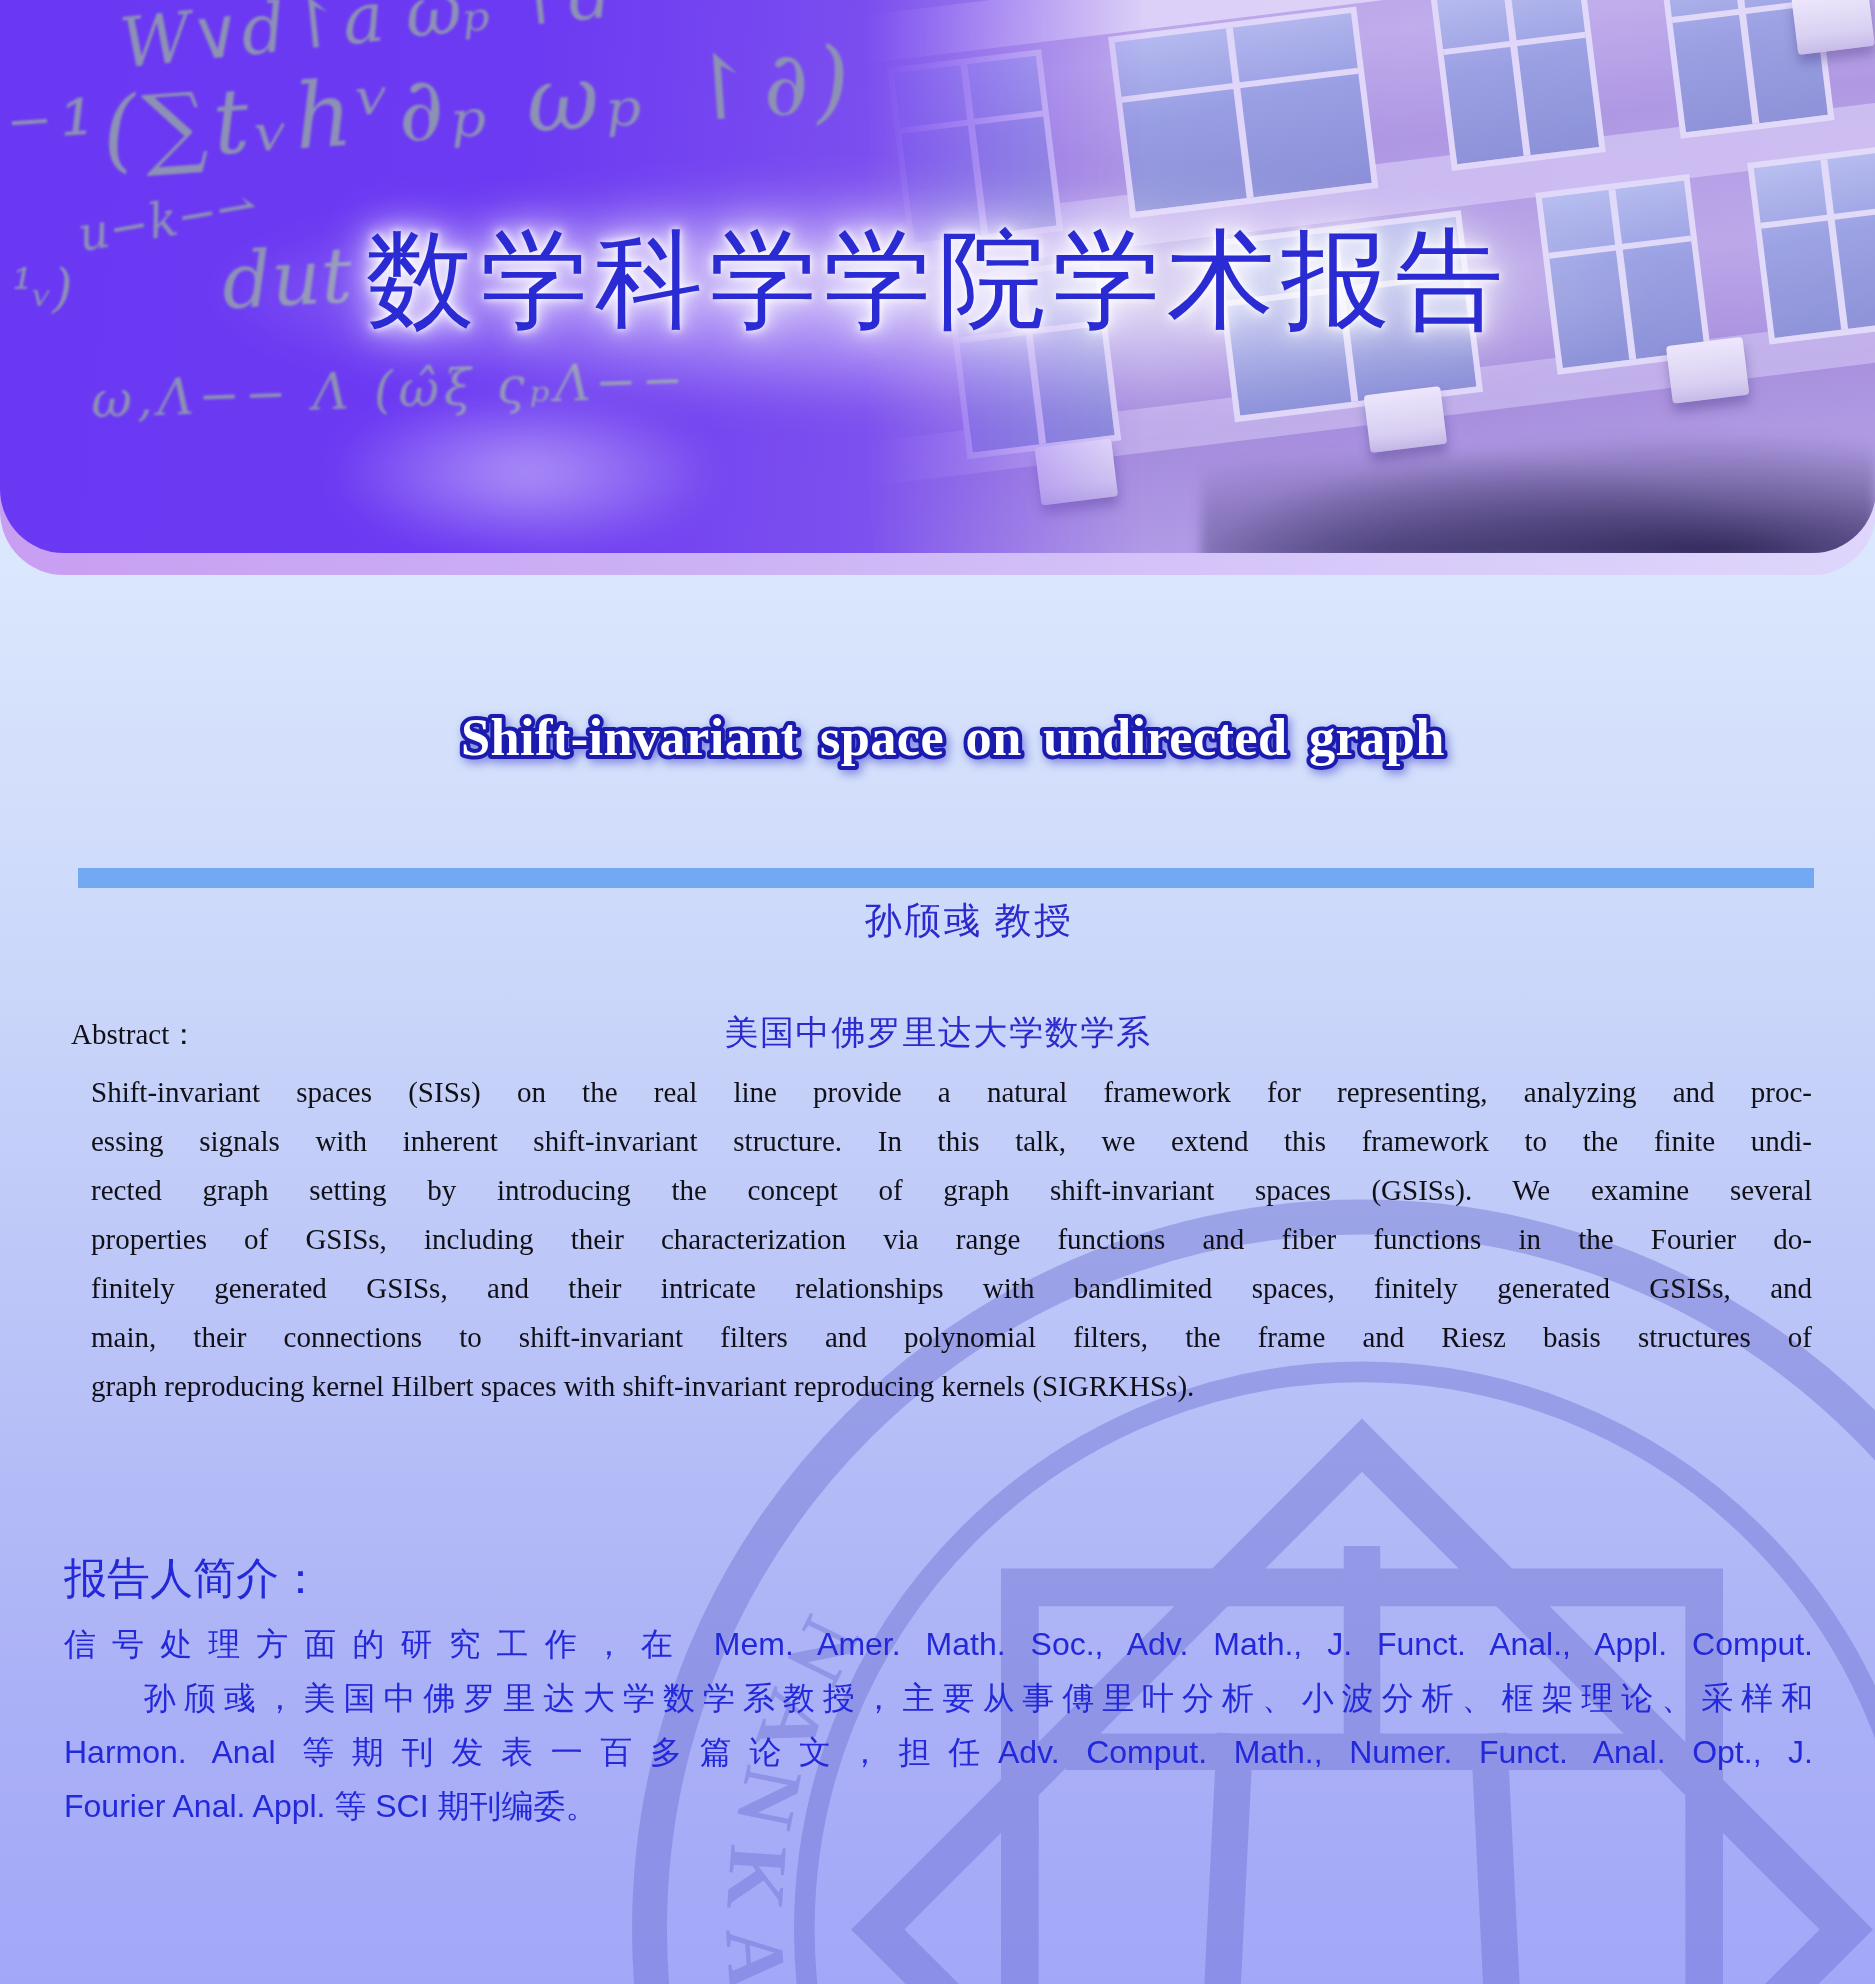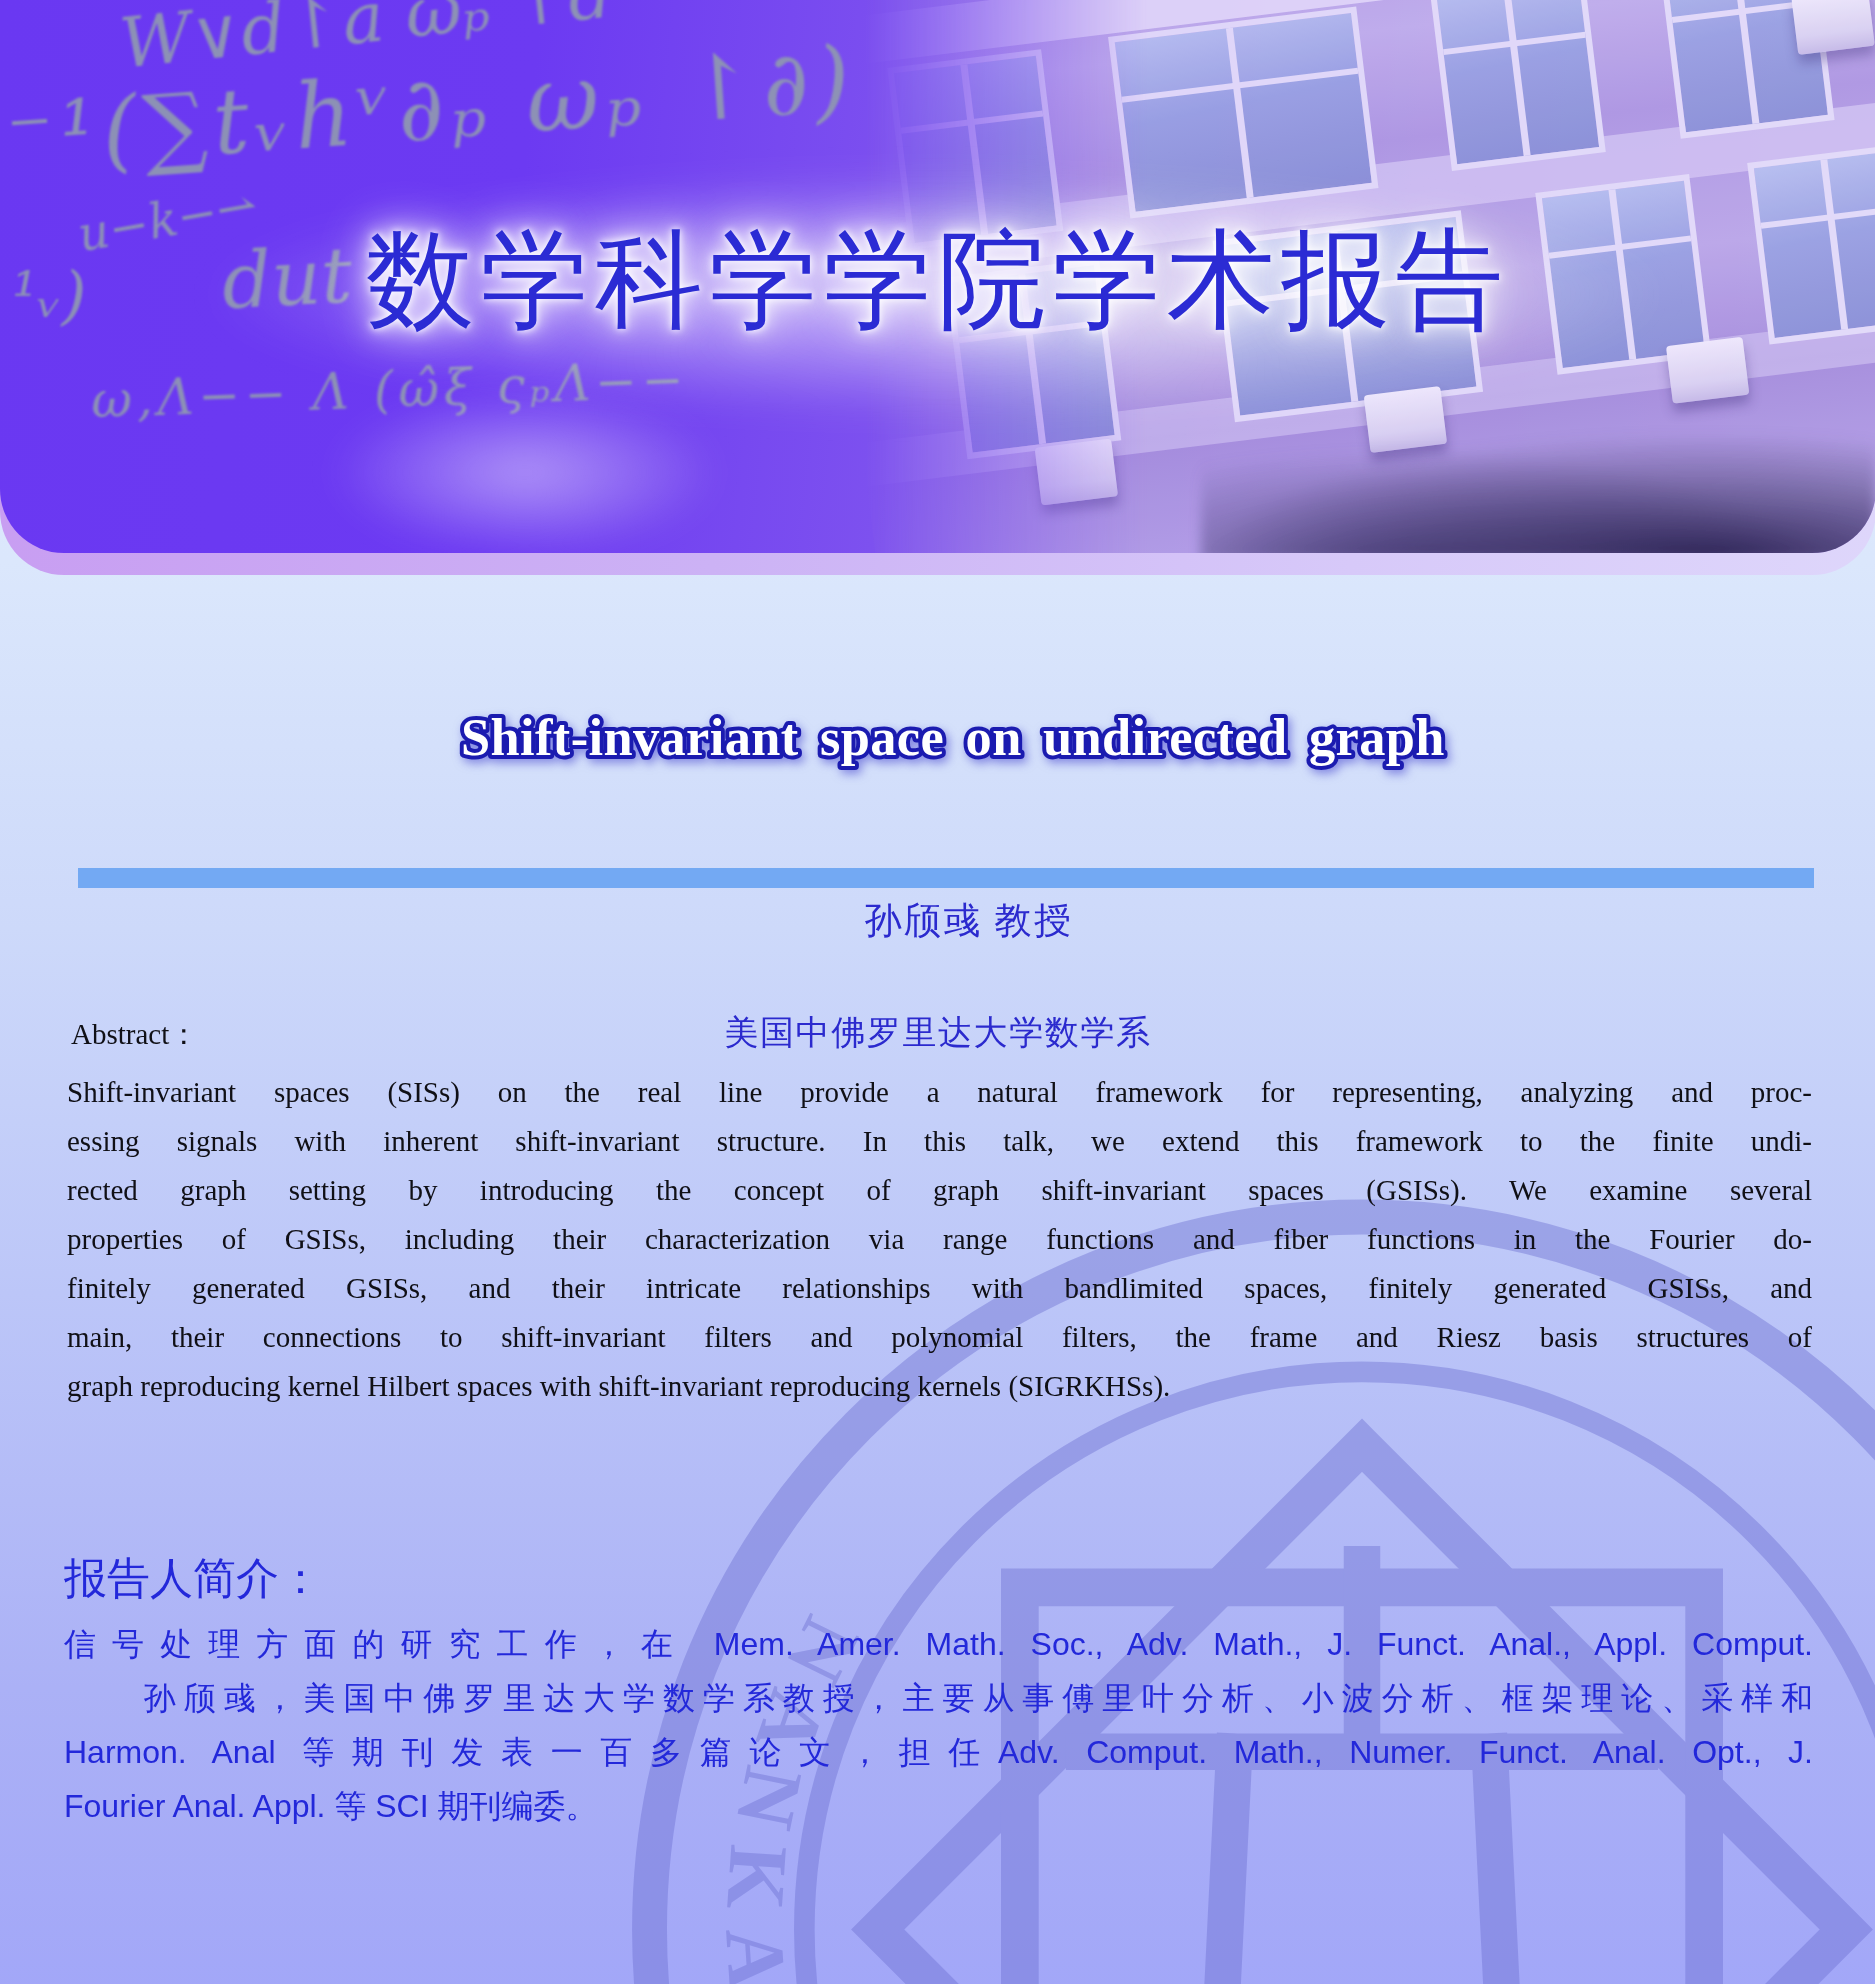--- a/index.html
+++ b/index.html
@@ -39,21 +39,21 @@
                  radial-gradient(ellipse at 30% 110%,rgba(60,50,108,.8),rgba(60,50,108,0) 62%);}
   .corner-glow{position:absolute;left:326px;top:389px;width:397px;height:167px;filter:blur(16px);
       background:radial-gradient(ellipse,rgba(255,255,255,.45),transparent 70%);}
   .scribbles{position:absolute;inset:0;}
   .scribble{position:absolute;color:rgba(142,150,178,.95);font-family:"DejaVu Serif",serif;
       font-style:italic;filter:blur(0.8px);white-space:nowrap;}
   .scribble:nth-child(1){left:119px;top:-22px;font-size:69px;transform:rotate(-6deg);}
   .scribble:nth-child(2){left:6px;top:56px;font-size:89px;transform:rotate(-4deg);letter-spacing:6.4px;}
   .scribble:nth-child(3){left:77px;top:191px;font-size:48px;transform:rotate(-10deg);}
   .scribble:nth-child(4){left:222px;top:234px;font-size:77px;transform:rotate(-3deg);}
-  .scribble:nth-child(5){left:12px;top:258px;font-size:64px;}
+  .scribble:nth-child(5){left:12px;top:258px;font-size:52px;}
   .scribble:nth-child(6){left:91px;top:361px;font-size:50px;transform:rotate(-2deg);letter-spacing:4.8px;}
   .halo{position:absolute;left:50%;top:175px;transform:translateX(-50%);width:1449px;height:238px;
       background:radial-gradient(ellipse,rgba(255,255,255,.62),rgba(255,255,255,0) 72%);filter:blur(18px);}
   .banner-title{position:absolute;left:0;top:222px;width:100%;margin:0;text-align:center;
       font-size:108px;font-weight:normal;letter-spacing:6.4px;color:#2b2bd4;line-height:1.1;
       font-family:"Liberation Serif",serif;
       text-shadow:0 0 7.1px #fff,0 0 16px #fff,0 0 32px #fff,0 0 52px rgba(255,255,255,.95);}
   
   .talk-title-svg{position:absolute;left:0;top:671px;width:1876px;height:119px;
       filter:drop-shadow(3.6px 4.4px 4.8px rgba(80,80,210,.6));}
@@ -63,21 +63,21 @@
   
   .divider{position:absolute;left:78px;top:868px;width:1736px;height:20px;background:#73a9f3;}
   .speaker{position:absolute;left:0;top:896px;width:100%;text-align:center;
       font-size:37px;color:#2b2ace;letter-spacing:2.4px;padding-left:31px;}
   .affil{position:absolute;left:0;top:1010px;width:100%;text-align:center;
       font-size:34px;color:#2b2ace;letter-spacing:1.6px;}
   
   .abs-label{position:absolute;left:71px;top:1015px;font-size:29px;color:#101016;}
   .abstract{position:absolute;left:67px;top:1068px;width:1745px;font-size:29px;
       line-height:49px;color:#101016;}
-  .abs-line{text-align:justify;text-align-last:justify;}
+  .abs-line{text-align:justify;text-align-last:justify;margin-left:24px;}
   .abs-line:last-child{text-align:left;text-align-last:left;}
   
   .bio-label{position:absolute;left:64px;top:1550px;font-size:43px;color:#2328da;
       font-family:"Liberation Sans",sans-serif;}
   .bio{position:absolute;left:64px;top:1617px;width:1749px;font-size:32px;line-height:54px;
       color:#2328da;font-family:"Liberation Sans",sans-serif;}
   .bio-line{text-align:justify;text-align-last:justify;}
   .bio-line:last-child{text-align:left;text-align-last:left;}
   .wm-txt{font-family:"Liberation Serif",serif;font-weight:bold;}
 </style>

